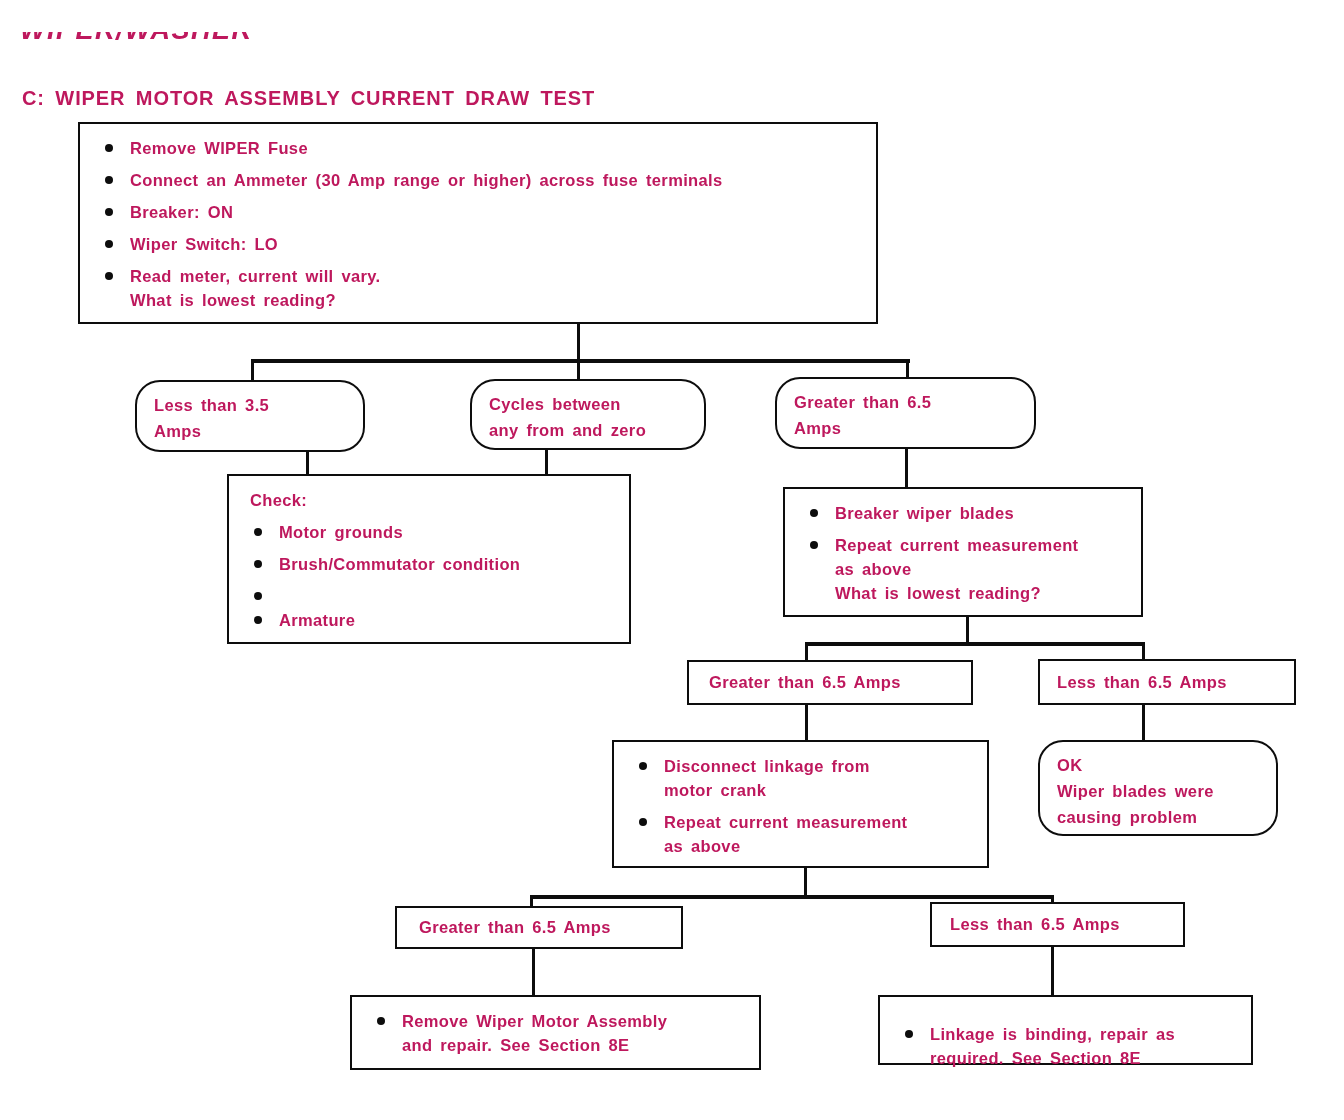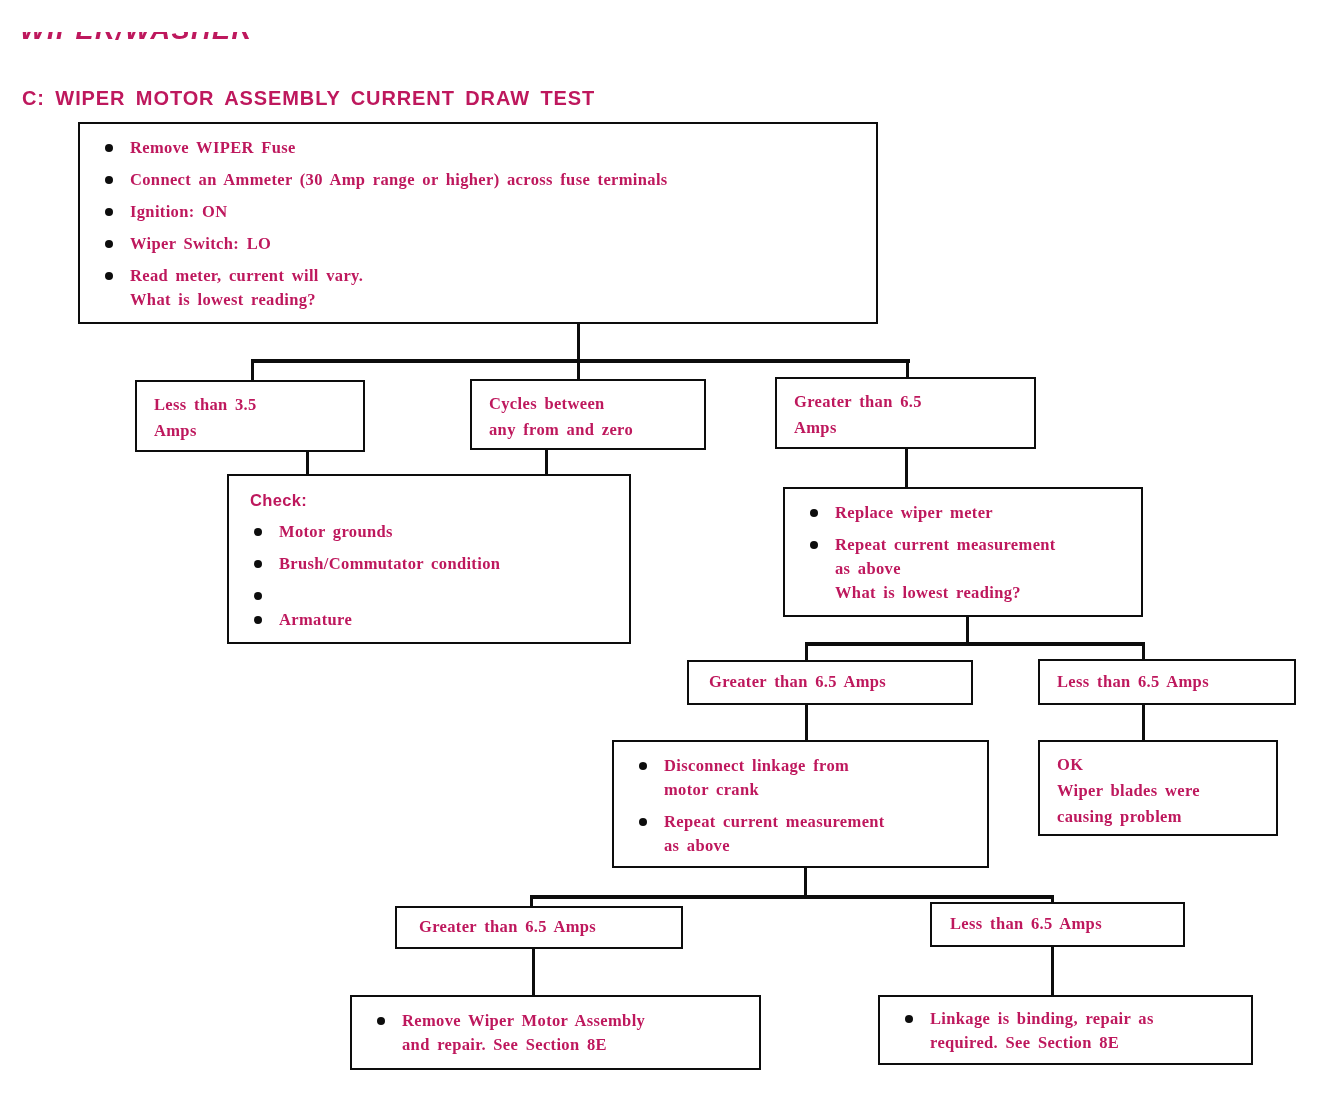--- a/index.html
+++ b/index.html
@@ -18,23 +18,23 @@
   .node{
     position:absolute;border:2px solid #0d0d0d;box-sizing:border-box;background:#ffffff;
     font-size:16.5px;letter-spacing:0.35px;word-spacing:3px;
   }
   .vl{position:absolute;width:3px;background:#0d0d0d;}
   .hl{position:absolute;height:4px;background:#0d0d0d;}
   .bullets{padding:12px 8px 0 25px;}
   .item{display:flex;align-items:flex-start;margin-bottom:8px;}
   .dot{flex:none;width:8px;height:8px;border-radius:50%;background:#0d0d0d;margin-top:8px;}
   .text{margin-left:17px;}
-  .line{display:block;line-height:24px;white-space:nowrap;font-family:Liberation Serif, serif;}
+  .line{display:block;line-height:24px;white-space:nowrap;}
   .heading{display:block;line-height:24px;margin:0 0 8px -4px;}
-  .plain{padding:10px 0 0 17px;}
+  .plain{padding:10px 0 0 17px;border-radius:25px;}
   .plain .line{line-height:26px;}
   .center{display:flex;align-items:center;}
   .center .line{line-height:1;}
 </style>
 </head>
 <body>
 
 <div class="stage">
 
   <div class="clip-head">WIPER/WASHER</div>
@@ -75,21 +75,21 @@
     </div>
     <div class="item">
       <span class="dot"></span>
       <span class="text">
           <span class="line">Connect an Ammeter (30 Amp range or higher) across fuse terminals</span>
         </span>
     </div>
     <div class="item">
       <span class="dot"></span>
       <span class="text">
-          <span class="line">Ignition: ON</span>
+          <span class="line">Breaker: ON</span>
         </span>
     </div>
     <div class="item">
       <span class="dot"></span>
       <span class="text">
           <span class="line">Wiper Switch: LO</span>
         </span>
     </div>
     <div class="item">
       <span class="dot"></span>
@@ -135,21 +135,21 @@
       <span class="text">
           <span class="line">Armature</span>
         </span>
     </div>
   </div>
 
   <div class="node bullets" style="left:783px;top:455px;width:360px;height:130px">
     <div class="item">
       <span class="dot"></span>
       <span class="text">
-          <span class="line">Replace wiper meter</span>
+          <span class="line">Breaker wiper blades</span>
         </span>
     </div>
     <div class="item">
       <span class="dot"></span>
       <span class="text">
         <span class="line">Repeat current measurement</span>
         <span class="line">as above</span>
         <span class="line">What is lowest reading?</span>
       </span>
     </div>
@@ -194,21 +194,21 @@
 
   <div class="node bullets" style="left:350px;top:963px;width:411px;height:75px">
     <div class="item">
       <span class="dot"></span>
       <span class="text">
         <span class="line">Remove Wiper Motor Assembly</span>
         <span class="line">and repair. See Section 8E</span>
       </span>
     </div>
   </div>
-  <div class="node bullets" style="left:878px;top:963px;width:375px;height:70px;padding-top:10px">
+  <div class="node bullets" style="left:878px;top:963px;width:375px;height:70px;padding-top:25px">
     <div class="item">
       <span class="dot"></span>
       <span class="text">
         <span class="line">Linkage is binding, repair as</span>
         <span class="line">required. See Section 8E</span>
       </span>
     </div>
   </div>
 
 </div>

